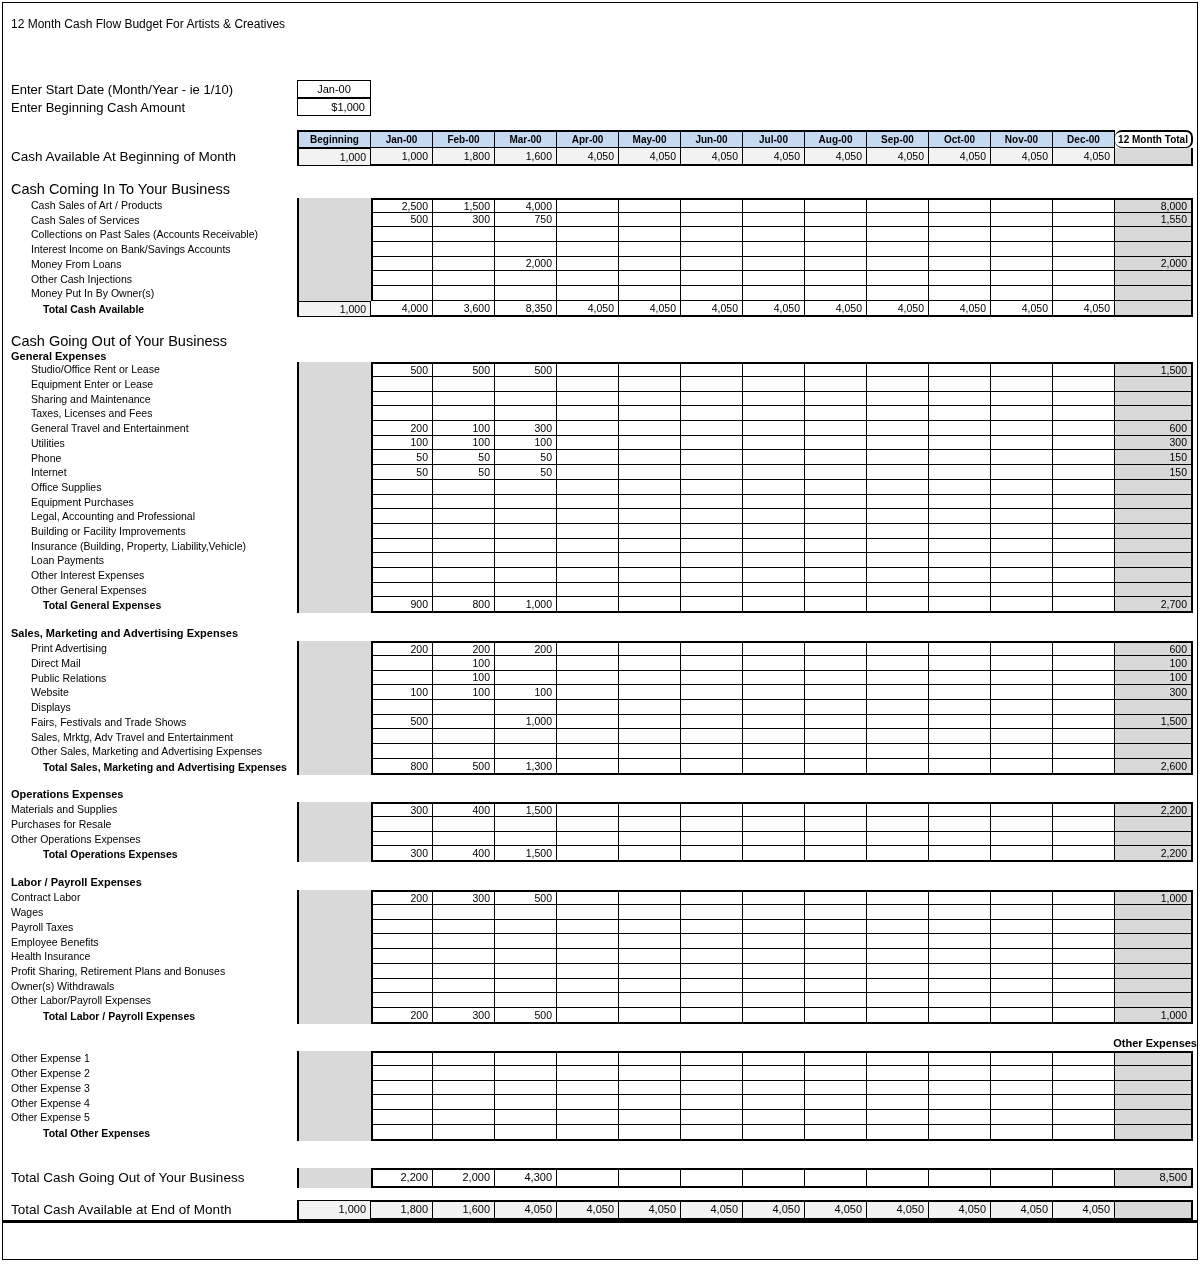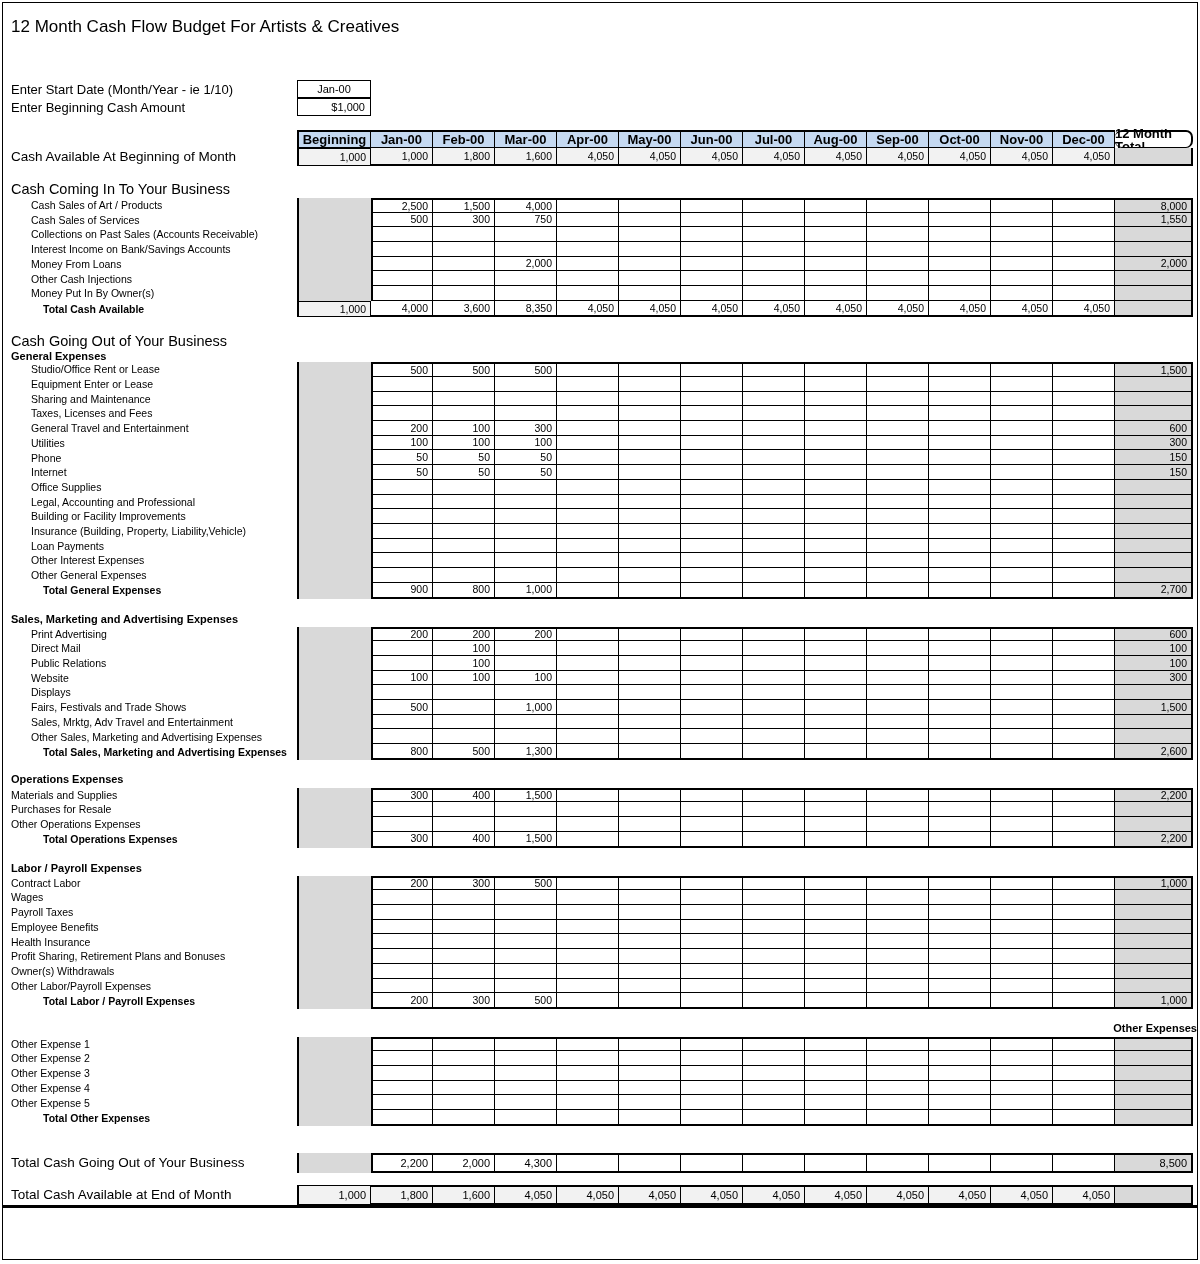--- a/index.html
+++ b/index.html
@@ -1,19 +1,19 @@
 <!DOCTYPE html>
 <html><head>
 <meta charset="utf-8">
 <style>
   html,body{margin:0;padding:0;background:#fff;}
   body{width:1200px;height:1264px;font-family:"Liberation Sans",sans-serif;color:#000;}
   .page{margin:2px;border:1px solid #000;height:1258px;box-sizing:border-box;overflow:hidden;background:#fff;
         --bd:#000;--hdr:#C5D9F1;--gray:#D9D9D9;--calc:#F2F2F2;}
-  .title{font-size:17px;padding:14px 0 0 8px;height:24px;}
+  .title{font-size:12px;padding:14px 0 0 8px;height:24px;}
   .form{margin-top:39px;}
   .form-row{display:flex;height:18px;align-items:center;}
   .flabel{width:294px;flex:none;padding-left:8px;font-size:13px;box-sizing:border-box;}
   .fbox{width:74px;height:18px;flex:none;box-sizing:border-box;border:1.5px solid #000;font-size:11px;
         display:flex;align-items:center;justify-content:center;}
   .fbox.right{justify-content:flex-end;padding-right:5px;}
   #t-top{margin-top:14px;}
   .row{display:flex;height:14.7px;font-size:10.5px;line-height:1;}
   .row.trow{height:16px;}
   .row.h18{height:18px;}
@@ -27,21 +27,21 @@
      background:#fff;display:flex;align-items:center;justify-content:flex-end;padding-right:4px;}
   .c.f2{background:var(--calc);}
   .mfirst{border-left:2px solid var(--bd);}
   .rfirst{border-top:2px solid var(--bd);}
   .rlast{border-bottom:2px solid var(--bd);}
   .totcol{width:78px;background:var(--gray);border-right:2px solid var(--bd);}
   .beg{flex:none;width:74px;box-sizing:border-box;background:var(--gray);border-left:2px solid var(--bd);}
   .beg.bordered{background:var(--calc);border:1px solid var(--bd);border-left:2px solid var(--bd);
        display:flex;align-items:center;justify-content:flex-end;padding-right:4px;}
   .hc{flex:none;width:62px;box-sizing:border-box;border-right:1px solid var(--bd);border-top:2px solid var(--bd);
-      border-bottom:1px solid var(--bd);background:var(--hdr);font-weight:bold;font-size:13px;
+      border-bottom:1px solid var(--bd);background:var(--hdr);font-weight:bold;font-size:10px;
       display:flex;align-items:center;justify-content:center;}
   .hc.first{border-left:2px solid var(--bd);width:74px;}
   .hc.last{width:78px;background:#fff;border-right:2px solid var(--bd);border-radius:7px;}
   .bigh{font-size:14.5px;padding-left:8px;height:16px;line-height:16px;}
   .subh{font-size:11px;font-weight:bold;padding-left:8px;height:12.5px;line-height:12.5px;}
   #h-income{margin-top:15px;} #blk-income{margin-top:1px;}
   #h-out{margin-top:16px;} #h-general{margin-top:1px;}
   #h-sales{margin-top:14px;} #blk-sales{margin-top:1.5px;}
   #h-ops{margin-top:13px;} #blk-ops{margin-top:2px;}
   #h-labor{margin-top:14px;} #blk-labor{margin-top:1.5px;}
@@ -394,20 +394,37 @@
         <div class="c"></div>
         <div class="c"></div>
         <div class="c"></div>
         <div class="c"></div>
         <div class="c"></div>
         <div class="c"></div>
         <div class="c"></div>
         <div class="c totcol"></div>
       </div>
       <div class="row ">
+        <div class="lbl ind1">Equipment Purchases</div>
+        <div class="beg"></div>
+        <div class="c mfirst"></div>
+        <div class="c"></div>
+        <div class="c"></div>
+        <div class="c"></div>
+        <div class="c"></div>
+        <div class="c"></div>
+        <div class="c"></div>
+        <div class="c"></div>
+        <div class="c"></div>
+        <div class="c"></div>
+        <div class="c"></div>
+        <div class="c"></div>
+        <div class="c totcol"></div>
+      </div>
+      <div class="row ">
         <div class="lbl ind1">Legal, Accounting and Professional</div>
         <div class="beg"></div>
         <div class="c mfirst"></div>
         <div class="c"></div>
         <div class="c"></div>
         <div class="c"></div>
         <div class="c"></div>
         <div class="c"></div>
         <div class="c"></div>
         <div class="c"></div>

